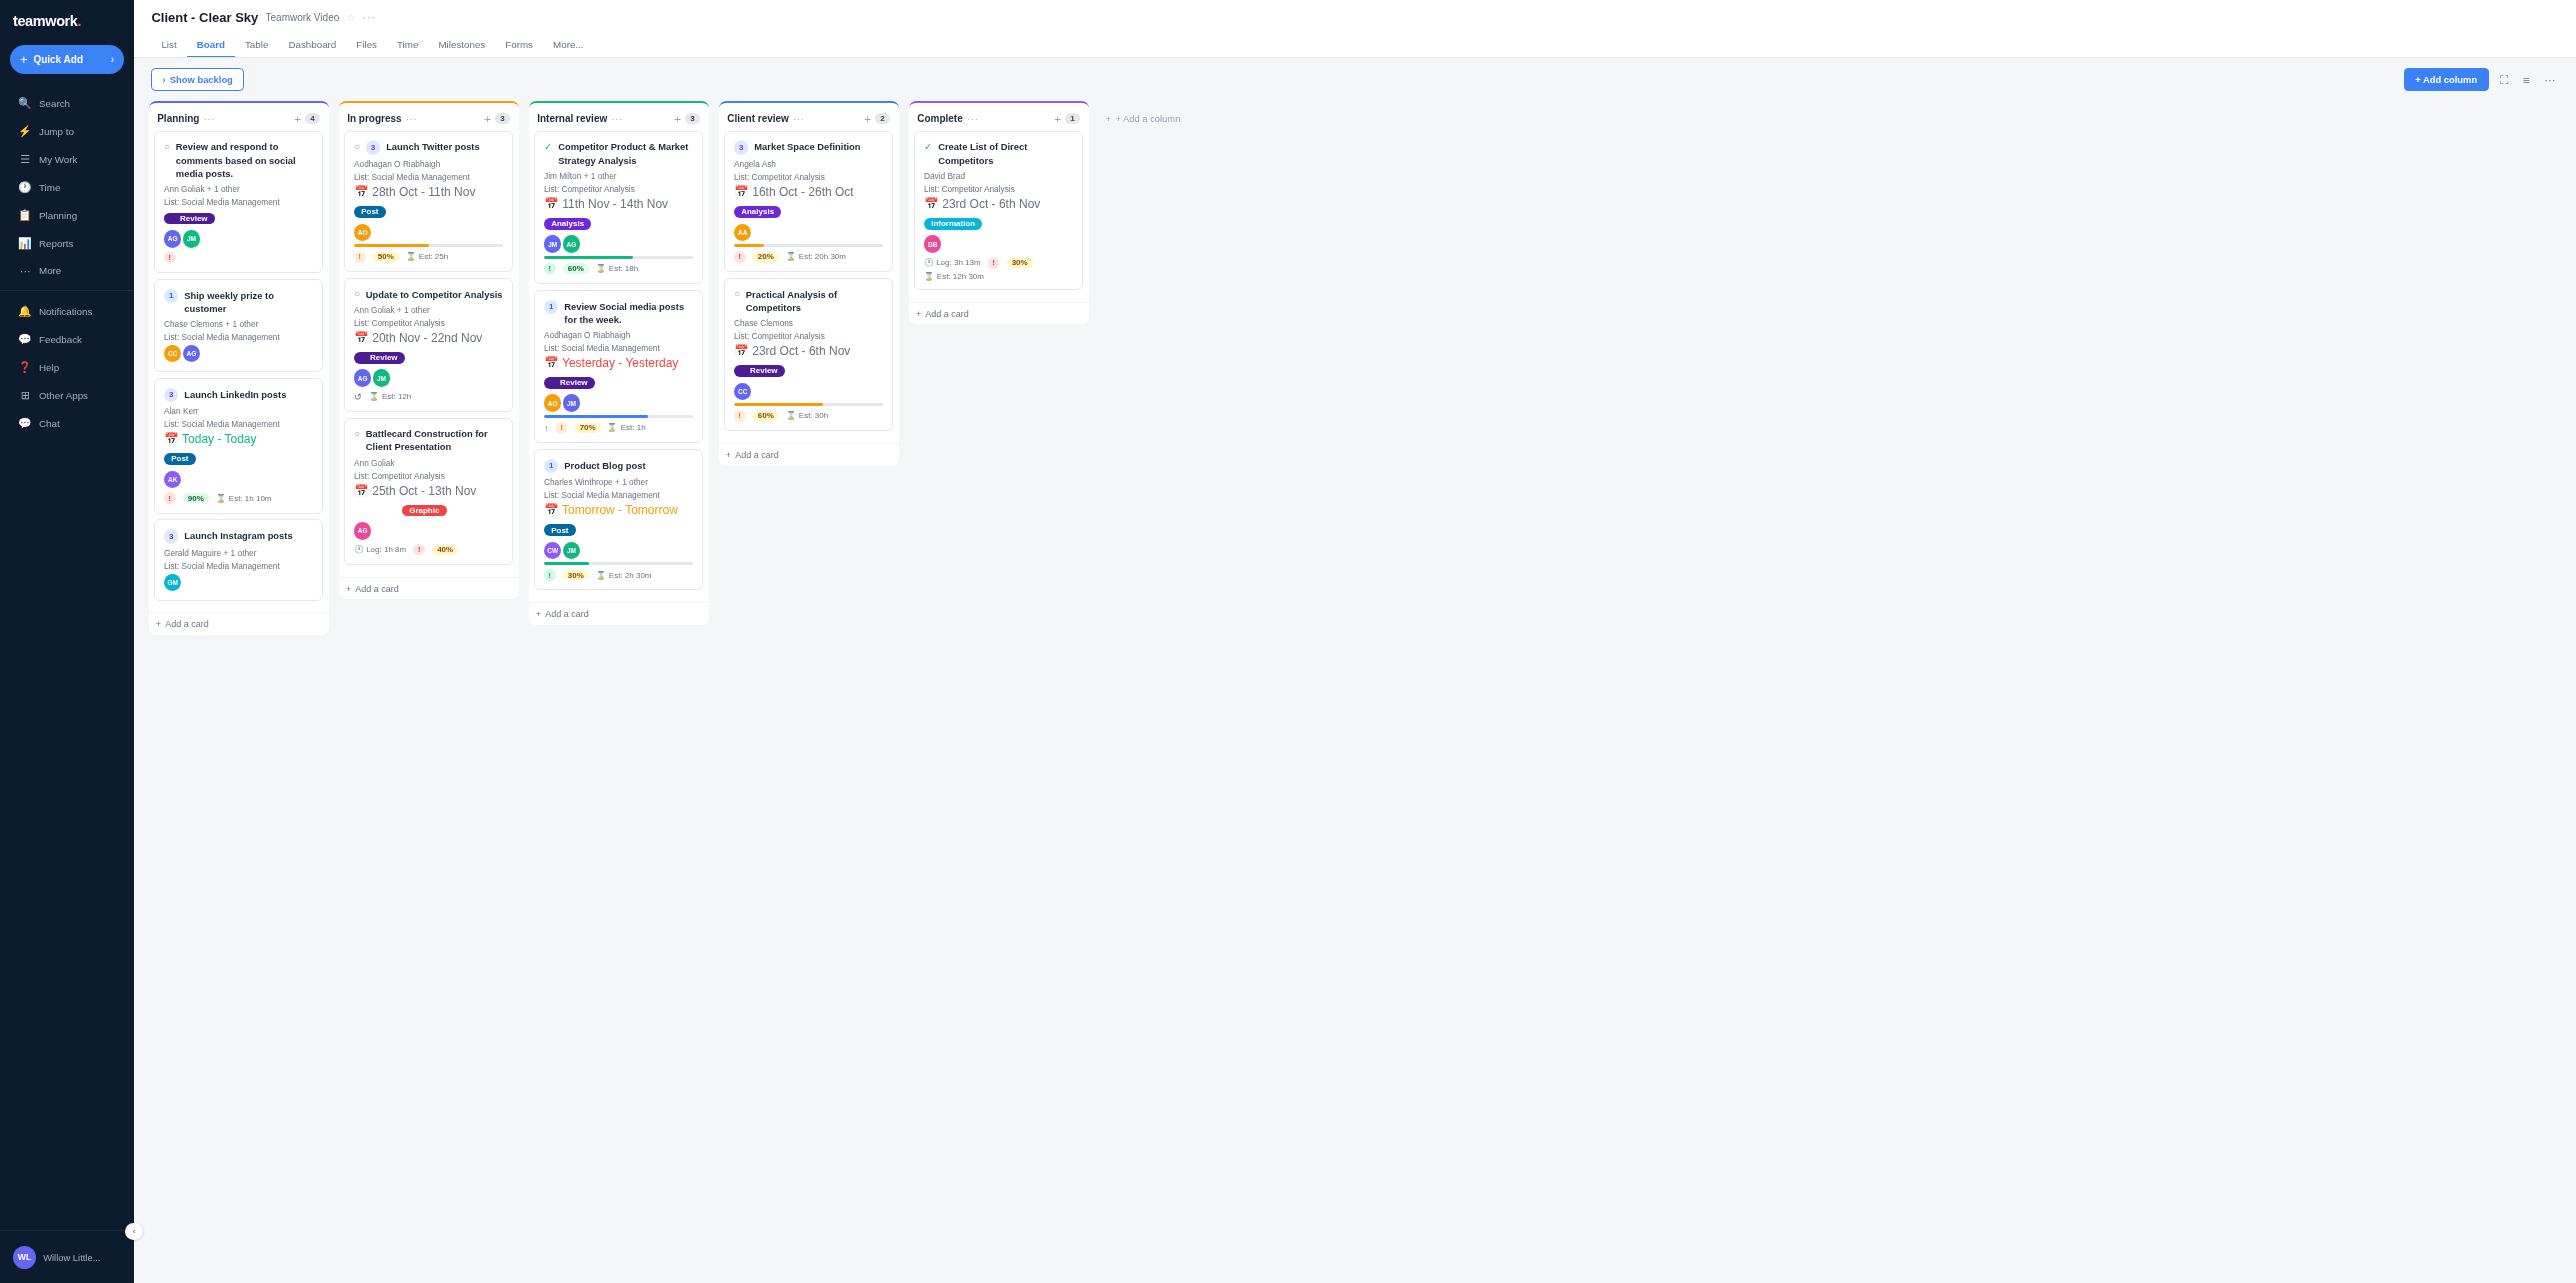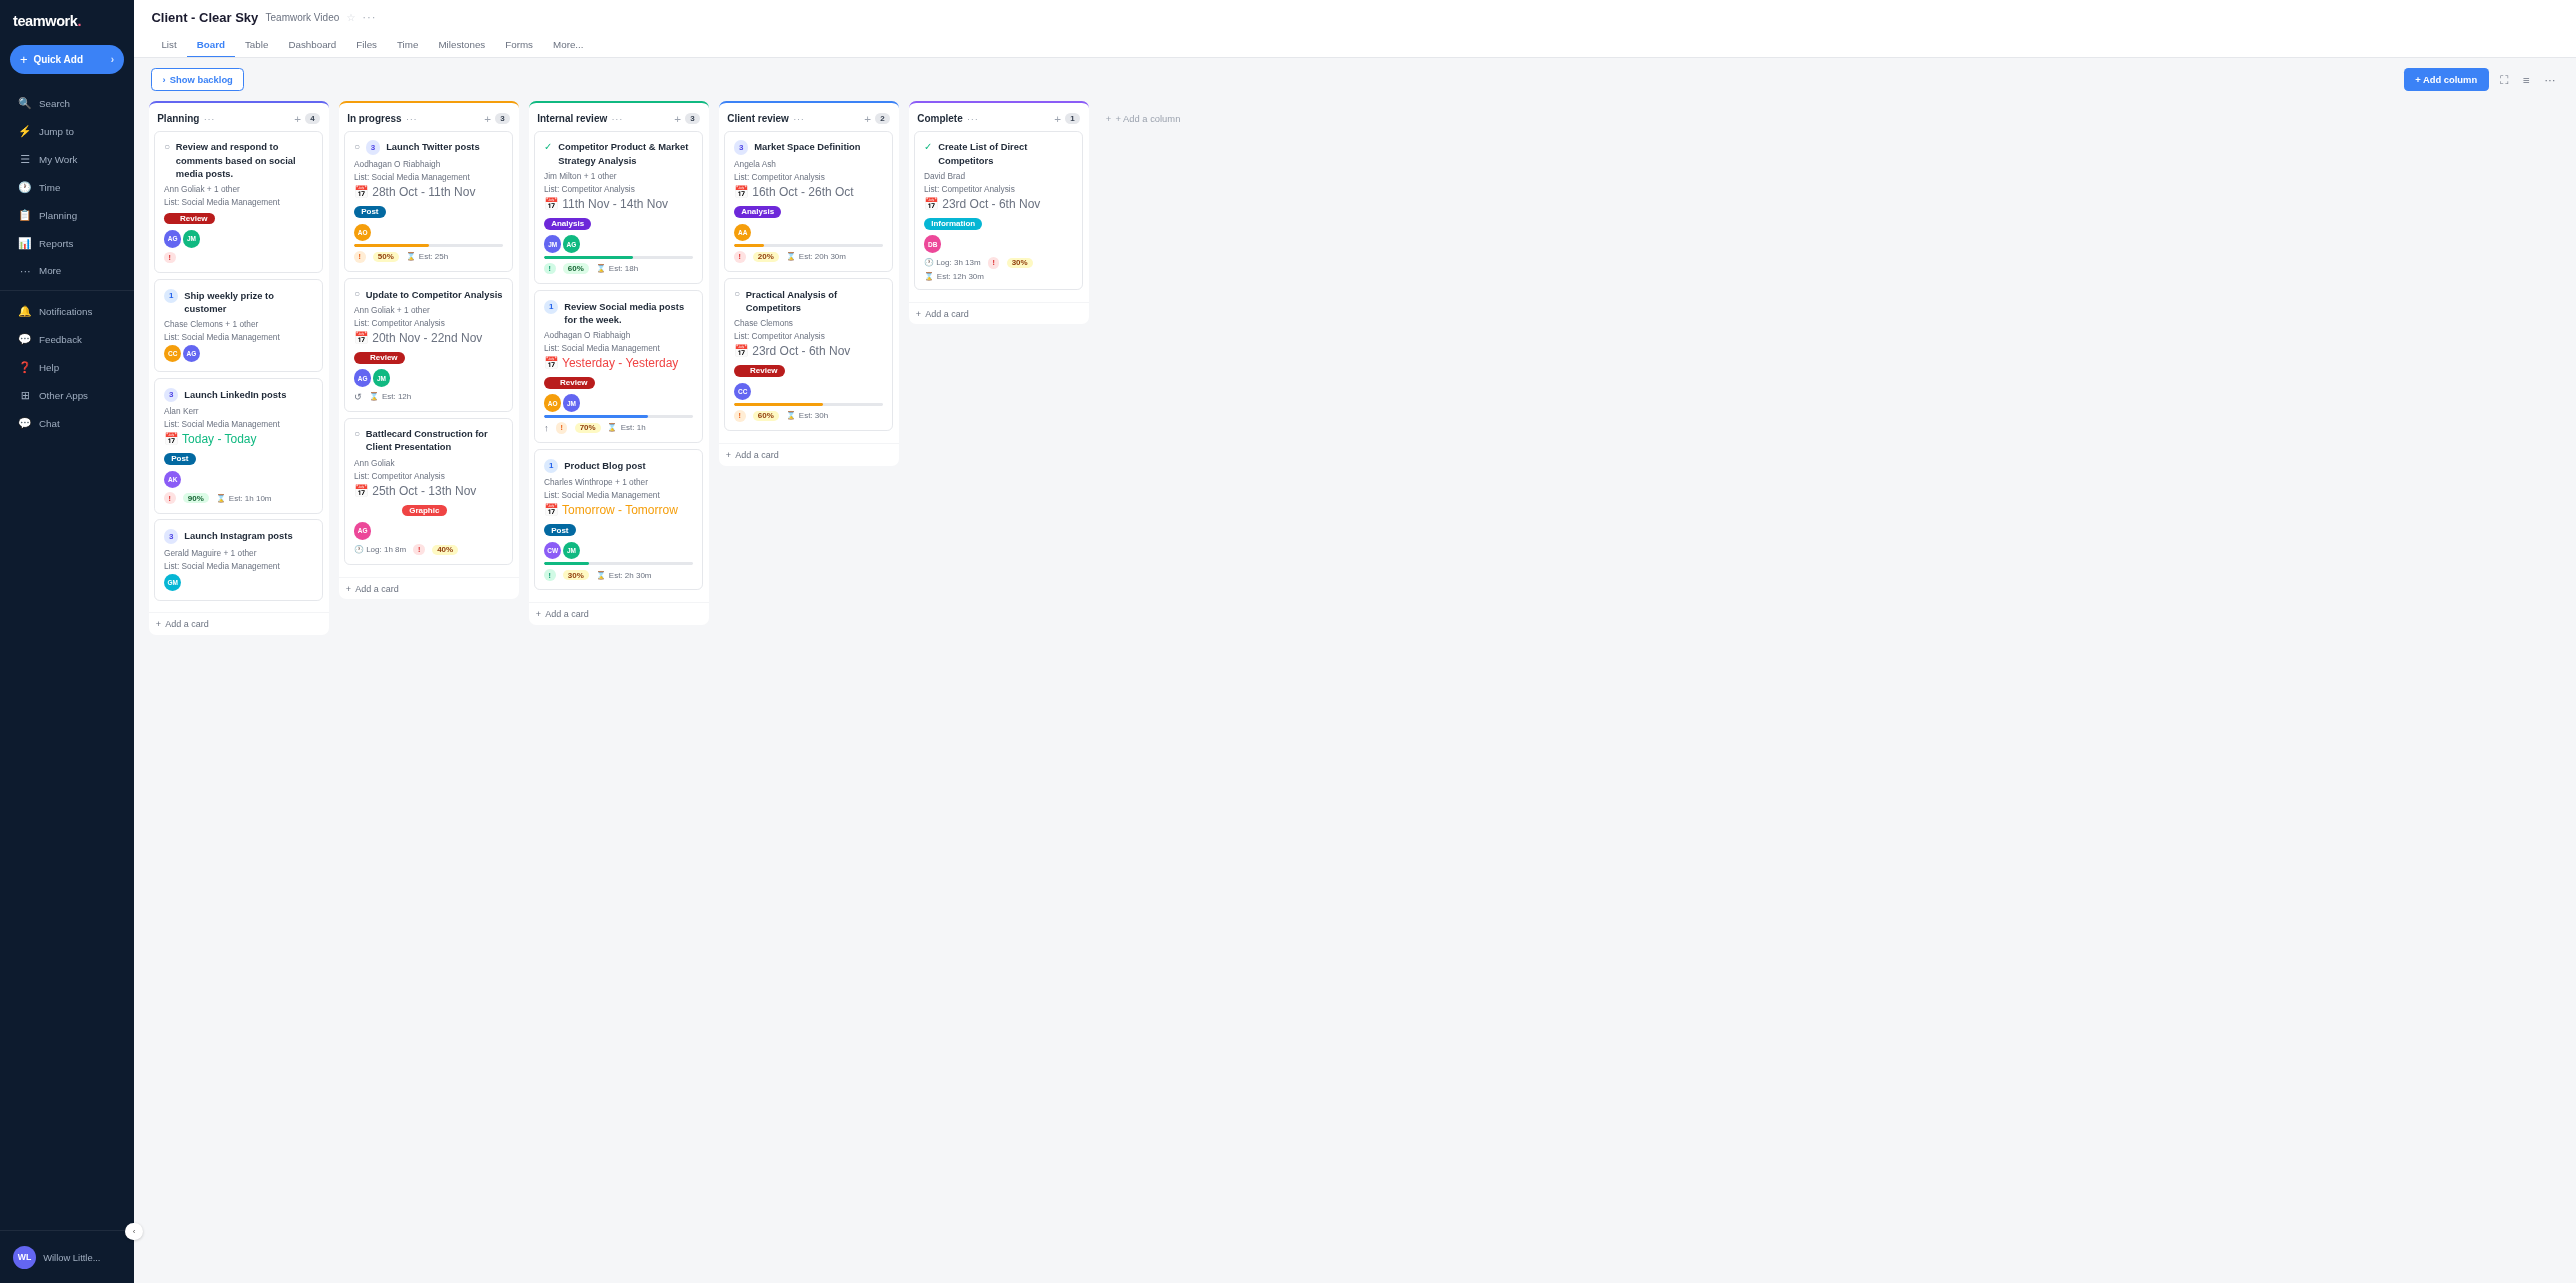--- a/index.html
+++ b/index.html
@@ -258,21 +258,21 @@
     .card-date.today { color: #10b981; }
     .card-date.tomorrow { color: #f59e0b; }
     .tag {
       display: inline-block;
       border-radius: 8.7px;
       padding: 1.4px 7.2px;
       font-size: 8px;
       font-weight: 600;
       margin-bottom: 5.8px;
     }
-    .tag.review { background: #b91c1c; color: #fff; padding-left: 16px; }
+    .tag.review { background: #4c1d95; color: #fff; padding-left: 16px; }
     .tag.post { background: #0369a1; color: #fff; }
     .tag.analysis { background: #6d28d9; color: #fff; }
     .tag.graphic { background: #ef4444; color: #fff; margin-left: 48px; }
     .tag.information { background: #06b6d4; color: #fff; }
     .avatar-sm {
       width: 17.4px; height: 17.4px;
       border-radius: 50%;
       font-size: 6.5px; font-weight: 700;
       color: #fff;
       display: flex; align-items: center; justify-content: center;

